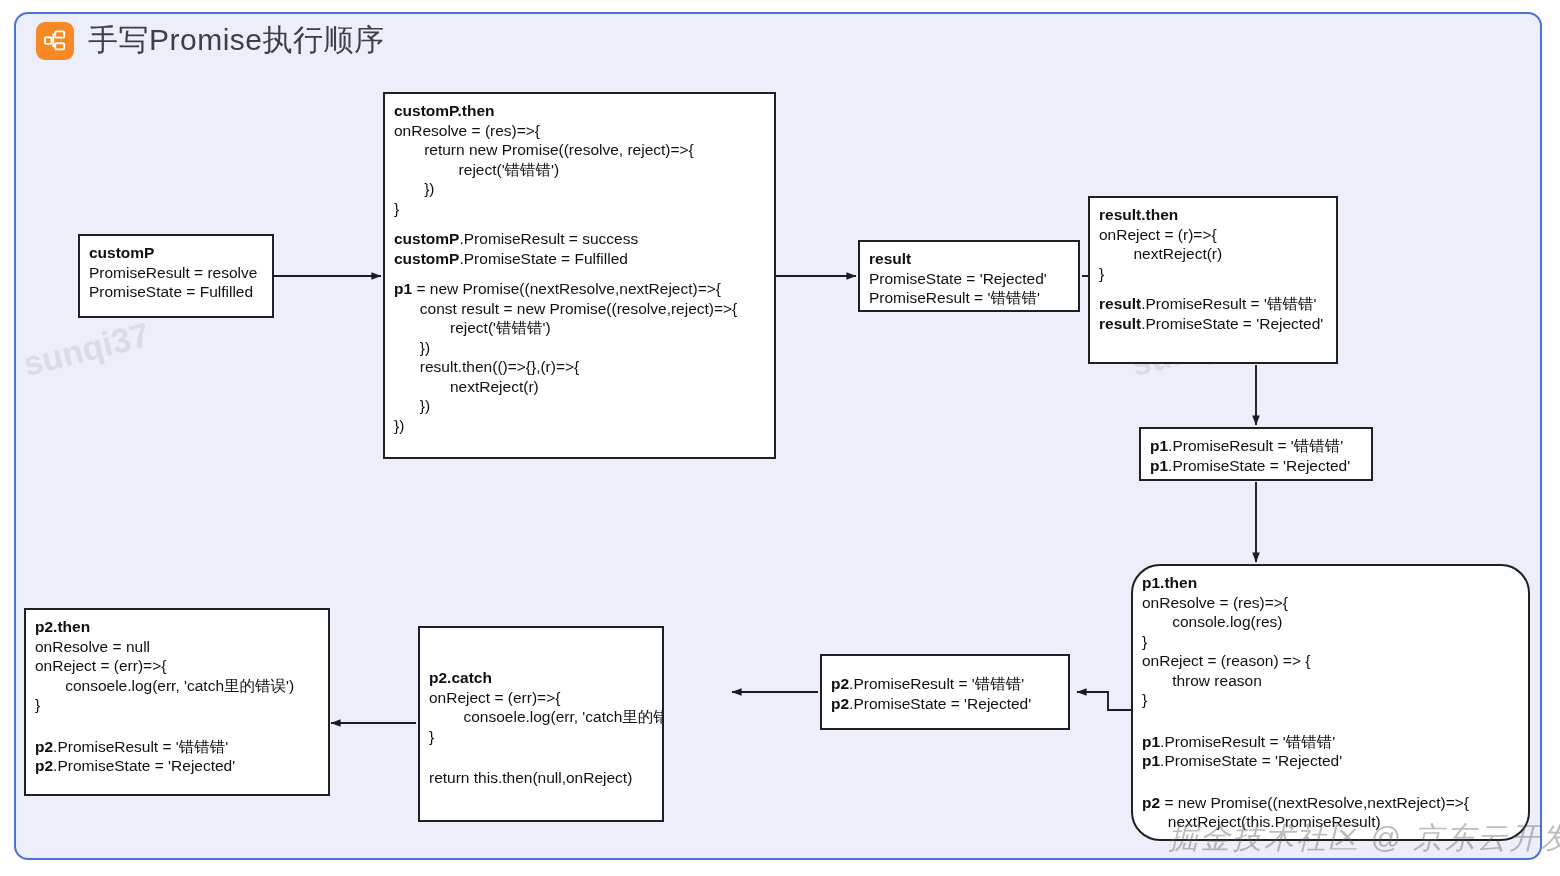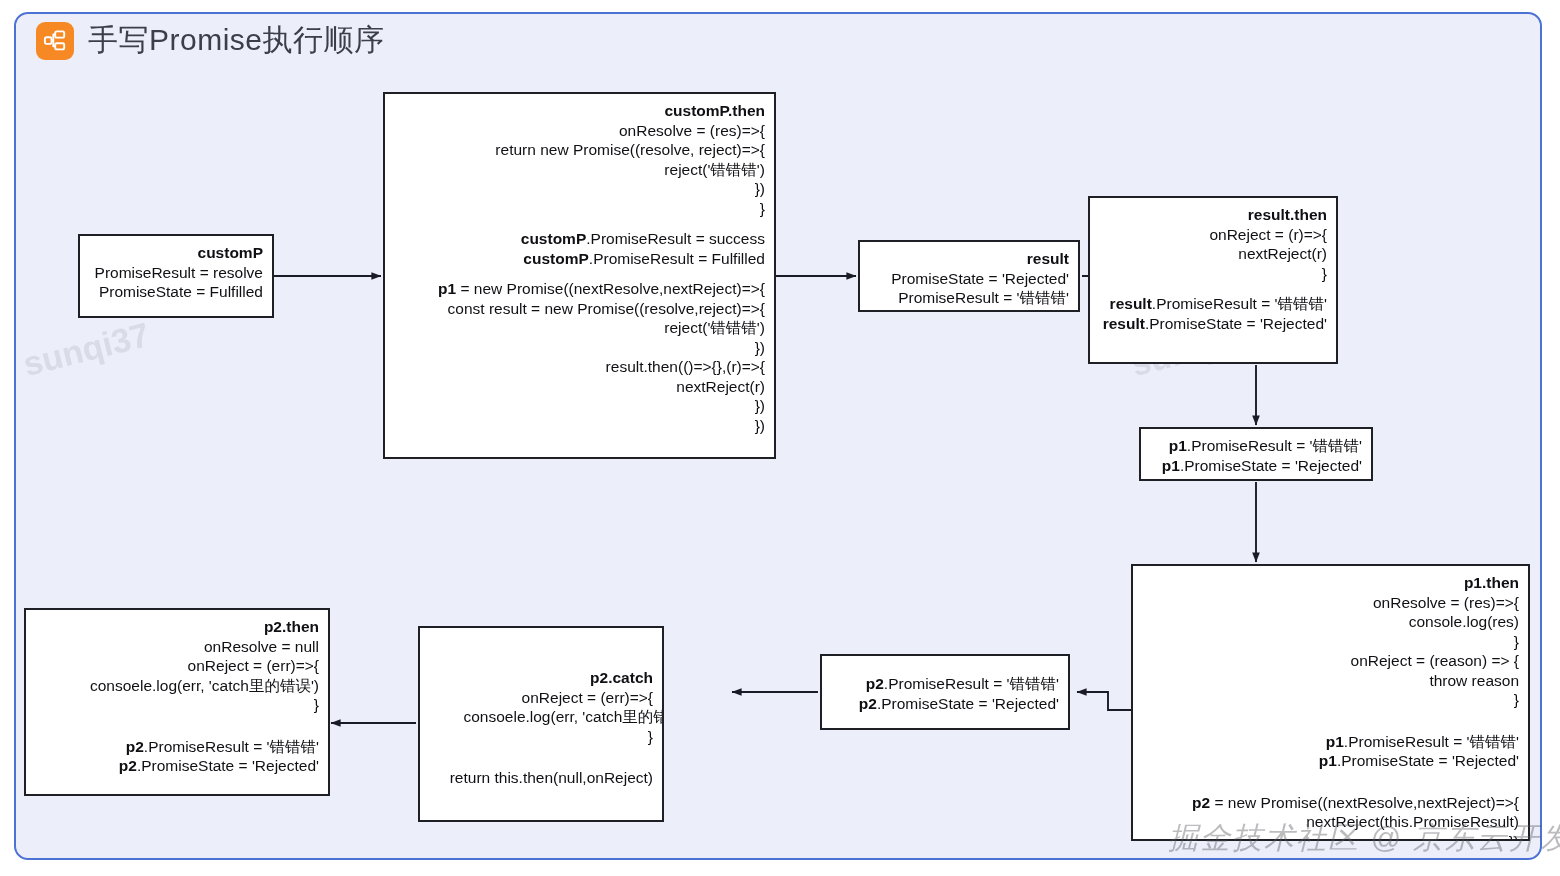--- a/index.html
+++ b/index.html
@@ -58,21 +58,20 @@
 
   
   .node {
     position: absolute;
     box-sizing: border-box;
     background: #ffffff;
     border: 2px solid #1f1f26;
     z-index: 4;
     padding: 7px 9px 7px 9px;
     overflow: hidden;
-    text-align: right;
   }
   .line {
     font-size: 15.5px;
     line-height: 19.5px;
     color: #101014;
     white-space: pre;
     font-family: "Liberation Sans", "DejaVu Sans", sans-serif;
   }
   .line.b   { font-weight: bold; }
   .line .bb { font-weight: bold; }
@@ -170,21 +169,21 @@
 
   <div class="node" style="left:383px; top:92px; width:393px; height:367px;">
     <div class="line b">customP.then</div>
     <div class="line">onResolve = (res)=&gt;{</div>
     <div class="line">       return new Promise((resolve, reject)=&gt;{</div>
     <div class="line">               reject('错错错')</div>
     <div class="line">       })</div>
     <div class="line">}</div>
     <div class="line sp"></div>
     <div class="line"><span class="bb">customP</span><span>.PromiseResult = success</span></div>
-    <div class="line"><span class="bb">customP</span><span>.PromiseResult = Fulfilled</span></div>
+    <div class="line"><span class="bb">customP</span><span>.PromiseState = Fulfilled</span></div>
     <div class="line sp"></div>
     <div class="line"><span class="bb">p1</span><span> = new Promise((nextResolve,nextReject)=&gt;{</span></div>
     <div class="line">      const result = new Promise((resolve,reject)=&gt;{</div>
     <div class="line">             reject('错错错')</div>
     <div class="line">      })</div>
     <div class="line">      result.then(()=&gt;{},(r)=&gt;{</div>
     <div class="line">             nextReject(r)</div>
     <div class="line">      })</div>
     <div class="line">})</div>
   </div>
@@ -203,21 +202,21 @@
     <div class="line sp"></div>
     <div class="line"><span class="bb">result</span><span>.PromiseResult = '错错错'</span></div>
     <div class="line"><span class="bb">result</span><span>.PromiseState = 'Rejected'</span></div>
   </div>
 
   <div class="node" style="left:1139px; top:427px; width:234px; height:54px;">
     <div class="line"><span class="bb">p1</span><span>.PromiseResult = '错错错'</span></div>
     <div class="line"><span class="bb">p1</span><span>.PromiseState = 'Rejected'</span></div>
   </div>
 
-  <div class="node" style="left:1131px; top:564px; width:399px; height:277px;">
+  <div class="node" style="left:1131px; top:564px; width:399px; height:277px;border-radius:29px;">
     <div class="line b">p1.then</div>
     <div class="line">onResolve = (res)=&gt;{</div>
     <div class="line">       console.log(res)</div>
     <div class="line">}</div>
     <div class="line">onReject = (reason) =&gt; {</div>
     <div class="line">       throw reason</div>
     <div class="line">}</div>
     <div class="line sp"></div>
     <div class="line sp"></div>
     <div class="line"><span class="bb">p1</span><span>.PromiseResult = '错错错'</span></div>

